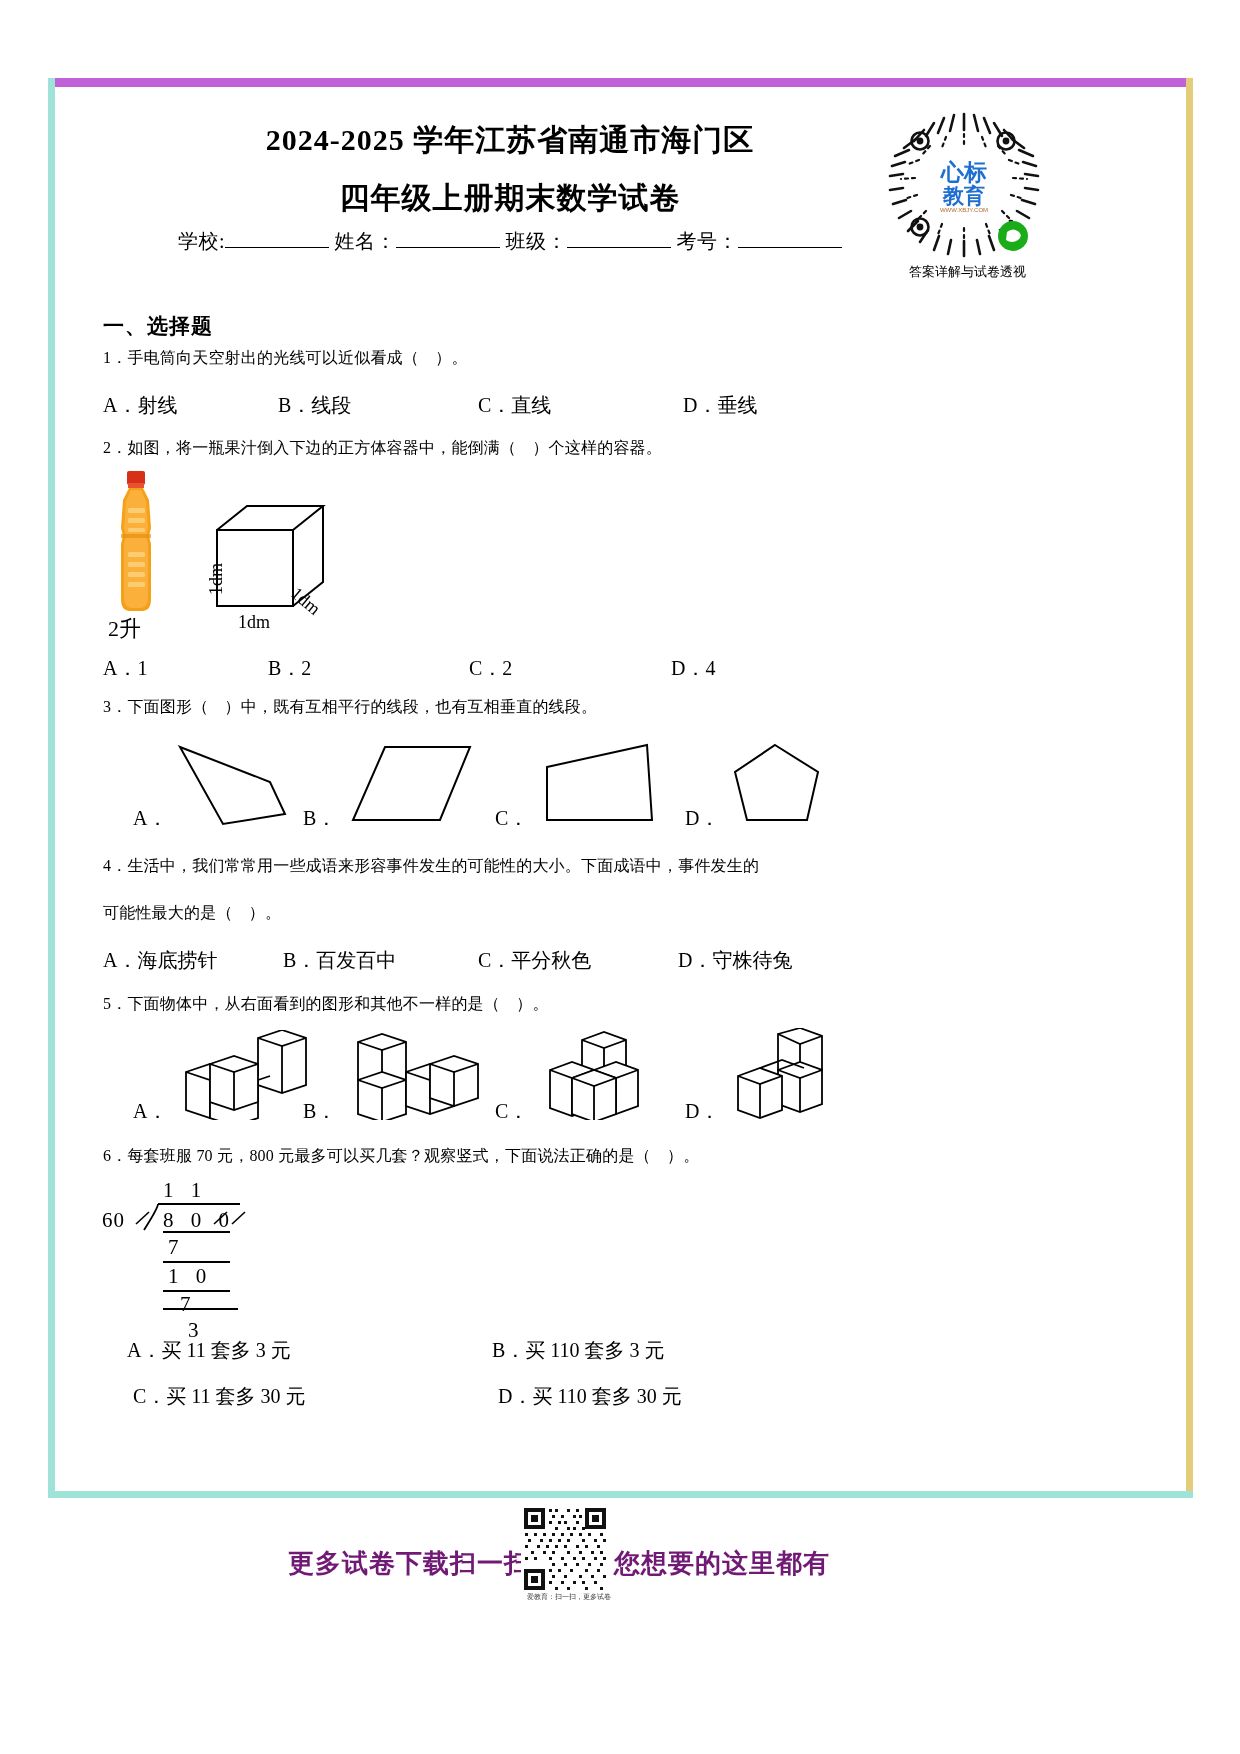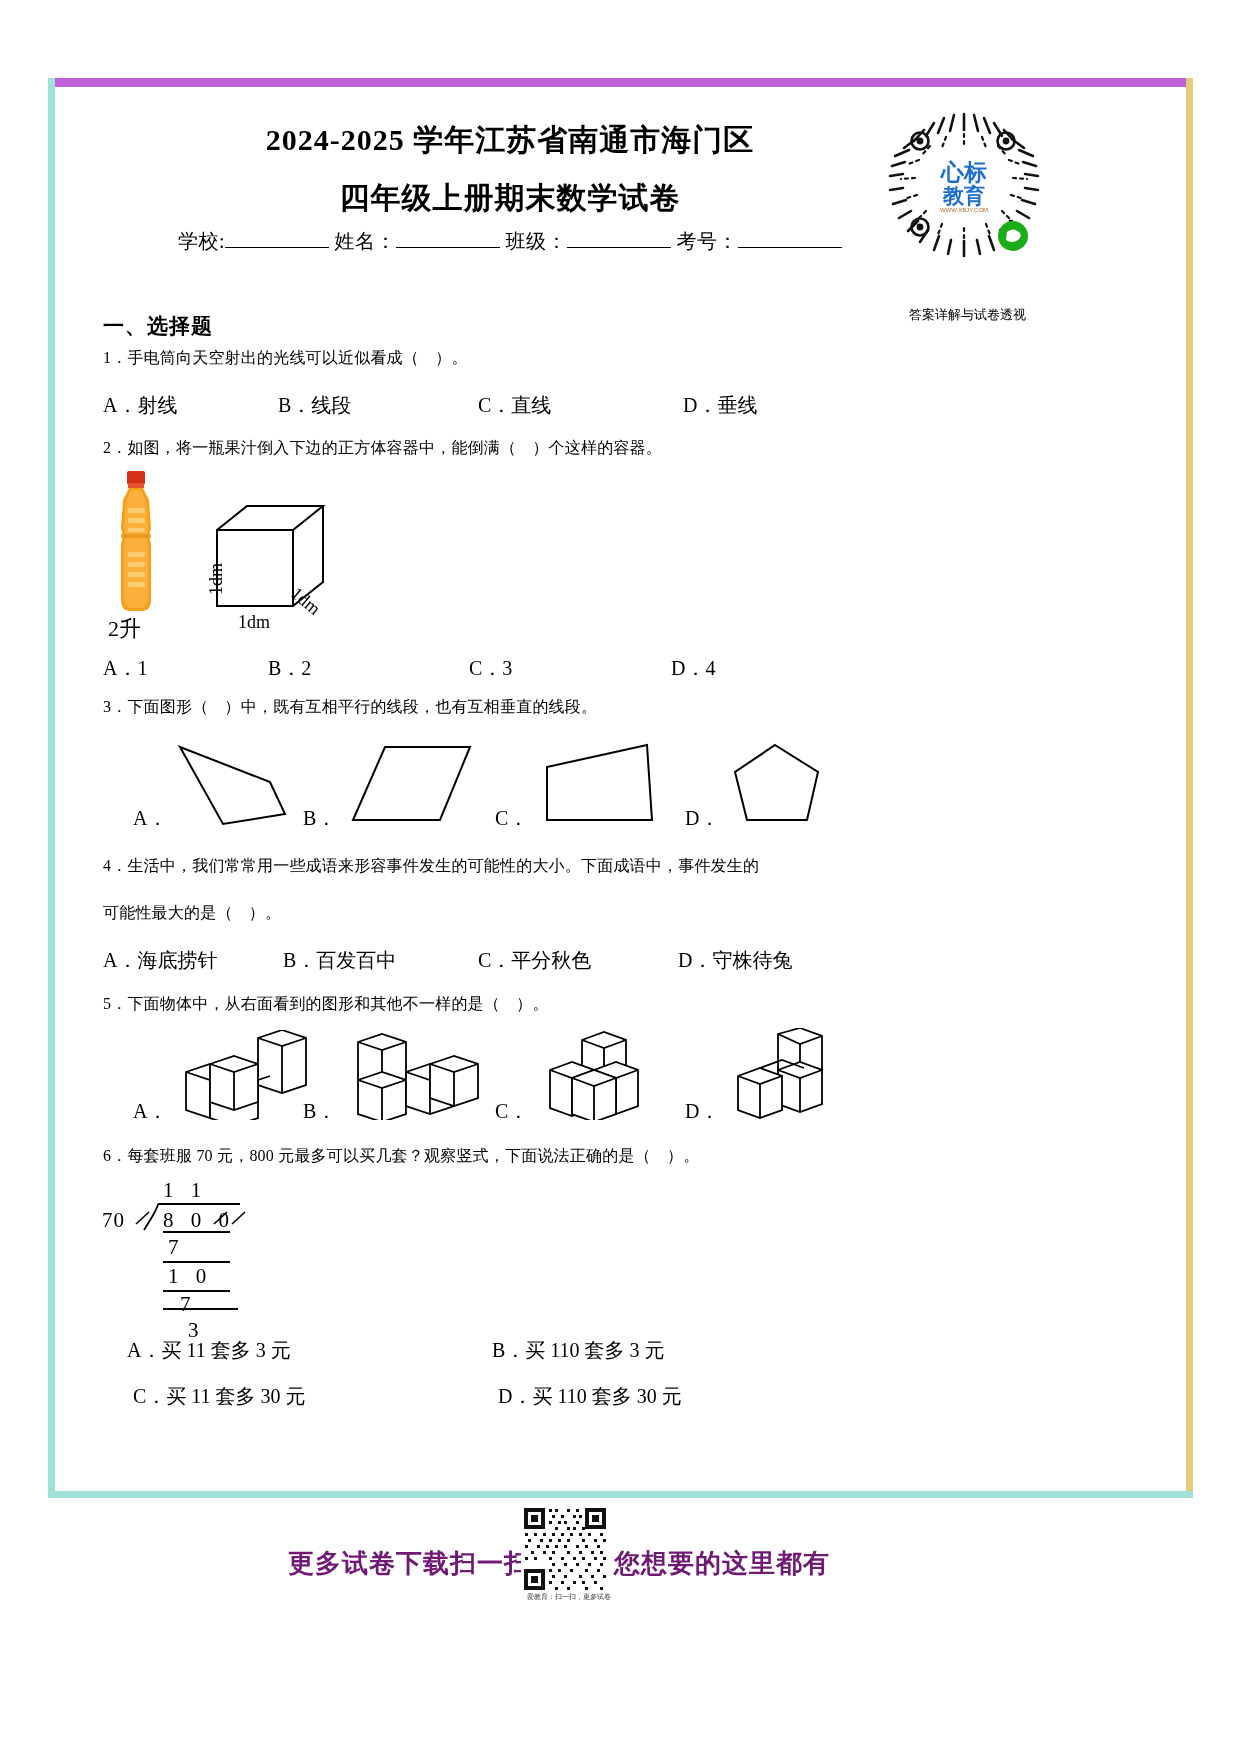--- a/index.html
+++ b/index.html
@@ -72,21 +72,21 @@
   }
   .blank-line u{ text-decoration:none; border-bottom:1.5px solid #000; display:inline-block; min-width:104px; }
   
   .qr-top{
     position:absolute; left:888px; top:108px; width:152px; height:152px;
   }
   .qr-caption{
     position:absolute; left:880px; top:263px; width:175px;
     text-align:center;
     font-family:"Liberation Sans","DejaVu Sans",sans-serif;
-    font-size:13px; color:#000;margin-top:43px;
+    font-size:13px; color:#000;
   }
   
   .sec-title{
     position:absolute; left:103px; font-weight:bold; font-size:21px;
     letter-spacing:1px;
   }
   .qtext{
     position:absolute; font-size:16px; letter-spacing:.2px; white-space:nowrap;
   }
   .opts{
@@ -241,21 +241,21 @@
     <path d="M133,6 L133,82 L103,106"></path>
   </g>
 </svg>
 <div class="lbl lbl-v" style="left:206px; top:595px; font-size:18px;">1dm</div>
 <div class="lbl" style="left:238px; top:612px; font-size:18px;">1dm</div>
 <div class="lbl" style="left:300px; top:583px; font-size:18px; transform:rotate(40deg); transform-origin:left top;">1dm</div>
 
 <div class="opts" style="left:103px; top:655px">
   <span class="op" style="width:160px">A．1</span>
   <span class="op" style="width:196px">B．2</span>
-  <span class="op" style="width:197px">C．3</span>
+  <span class="op" style="width:197px">C．2</span>
   <span class="op">D．4</span>
 </div>
 
 <div class="qtext" style="left:103px; top:697px">3．下面图形（　）中，既有互相平行的线段，也有互相垂直的线段。</div>
 
 <div class="optlab" style="left:133px; top:805px">A．</div>
 <svg class="fig" style="left:175px; top:742px; width:130px; height:85px;" viewBox="0 0 130 85">
   <polygon points="5,5 95,40 110,72 48,82" fill="none" stroke="#000" stroke-width="2"></polygon>
 </svg>
 
@@ -338,21 +338,21 @@
     <path d="M8,48 L30,40 L52,48 L52,82 L30,90 L8,82 Z"></path>
     <path d="M8,48 L30,56 L52,48 M30,56 L30,90"></path>
     <path d="M30,40 L52,32 L74,40" fill="none"></path>
   </g>
 </svg>
 
 <div class="qtext" style="left:103px; top:1146px">6．每套班服 70 元，800 元最多可以买几套？观察竖式，下面说法正确的是（　）。</div>
 
 <div class="fig" style="left:100px; top:1178px; width:260px; height:145px;">
   <div style="position:absolute; left:63px; top:0; font-size:21px; letter-spacing:6px;">1 1</div>
-  <div style="position:absolute; left:2px; top:30px; font-size:21px; letter-spacing:1px;">70</div>
+  <div style="position:absolute; left:2px; top:30px; font-size:21px; letter-spacing:1px;">60</div>
   <div style="position:absolute; left:63px; top:30px; font-size:21px; letter-spacing:6px;">8 0 0</div>
   <svg style="position:absolute; left:0; top:0; width:260px; height:145px;" viewBox="0 0 260 145">
     <path d="M44,52 Q58,30 58,26" fill="none" stroke="#000" stroke-width="1.8"></path>
     <line x1="58" y1="26" x2="140" y2="26" stroke="#000" stroke-width="1.8"></line>
     <line x1="63" y1="54" x2="130" y2="54" stroke="#000" stroke-width="1.8"></line>
     <line x1="63" y1="84" x2="130" y2="84" stroke="#000" stroke-width="1.8"></line>
     <line x1="63" y1="113" x2="130" y2="113" stroke="#000" stroke-width="1.8"></line>
     <line x1="36" y1="46" x2="49" y2="34" stroke="#000" stroke-width="1.6"></line>
     <line x1="114" y1="46" x2="127" y2="34" stroke="#000" stroke-width="1.6"></line>
     <line x1="132" y1="46" x2="145" y2="34" stroke="#000" stroke-width="1.6"></line>

